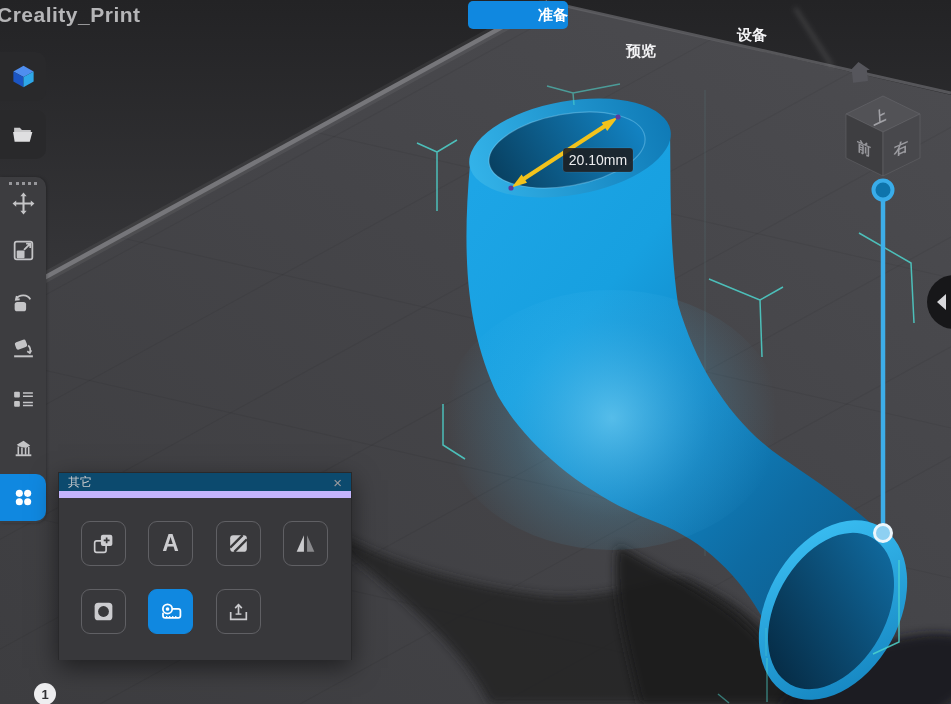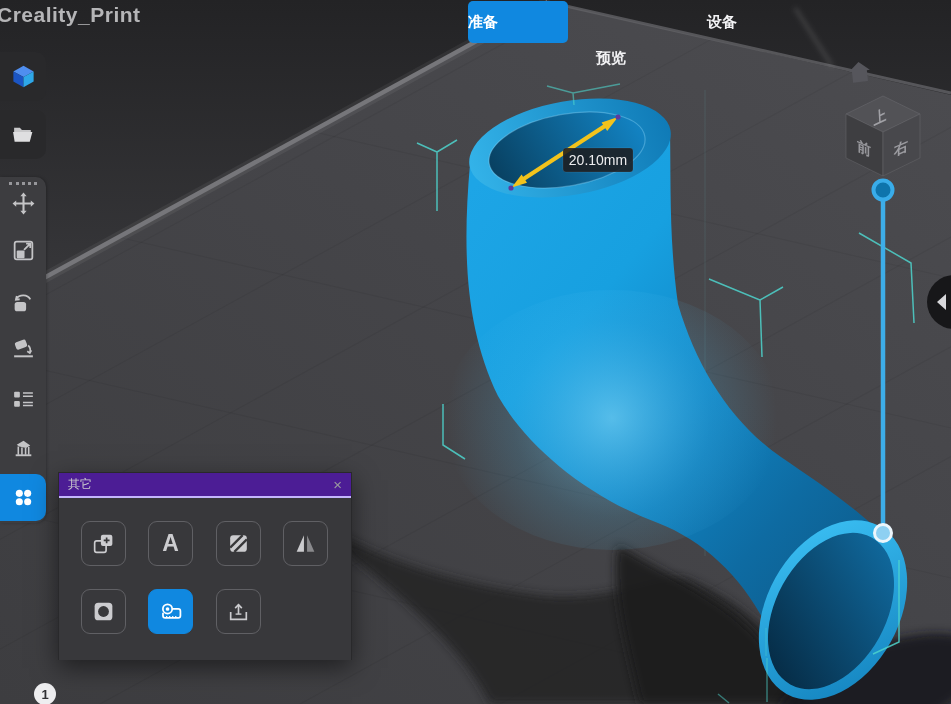--- a/index.html
+++ b/index.html
@@ -10,28 +10,28 @@
     -webkit-user-select:none; user-select:none;
   }
   #scene { position:absolute; left:0; top:0; width:951px; height:704px; display:block; }
 
   
   .app-title {
     position:absolute; left:-3px; top:0; height:30px; line-height:30px;
     font-size:21px; font-weight:bold; color:#b5b5b7; letter-spacing:.5px; z-index:30;
   }
   .tab {
-    position:absolute; top:1px; height:42px; z-index:30;
-    display:flex; align-items:center; justify-content:flex-start;
+    position:absolute; top:1px; height:28px; z-index:30;
+    display:flex; align-items:center; justify-content:flex-end;
     font-size:15px; font-weight:bold; color:#f2f2f4; cursor:pointer;
   }
   .tab.active { background:var(--accent); border-radius:5px; color:#fff; }
   .tab-prepare { left:468px; width:100px; }
   .tab-preview { left:596px; width:60px;margin-top:36px; }
-  .tab-device  { left:707px; width:60px; }
+  .tab-device  { left:707px; width:60px;margin-top:20px; }
 
   
   .side-btn {
     position:absolute; left:0; width:46px; height:49px; z-index:30;
     background:#29292b; border-radius:0 10px 10px 0;
     display:flex; align-items:center; justify-content:center; cursor:pointer;
   }
   .side-btn svg { display:block; }
   .tool-group {
     position:absolute; left:0; top:177px; width:46px; height:346px; z-index:30;
@@ -52,22 +52,22 @@
     display:flex; align-items:center; justify-content:center; cursor:pointer;
   }
 
   
   .float-panel {
     position:absolute; left:58px; top:472px; width:294px; height:188px; z-index:40;
     border:1px solid #29292b; box-sizing:border-box;
     box-shadow:0 8px 24px rgba(0,0,0,.5);
   }
   .float-panel-header {
-    height:25px; background:#4c1d95; display:flex; align-items:center;
-    padding:4px 9px; box-sizing:border-box; border-bottom:2px solid #c4b5fd; cursor:move;
+    height:25px; background:#0c4a6e; display:flex; align-items:center;
+    padding:4px 9px; box-sizing:border-box; border-bottom:7px solid #c4b5fd; cursor:move;
   }
   .float-panel-title { font-size:12px; color:#cbcbcd; flex:1; }
   .float-panel-close { font-size:15px; color:#9a9a9e; cursor:pointer; line-height:1; }
   .float-panel-body { position:relative; height:162px; background:#38383b; }
   .p-btn {
     position:absolute; width:45px; height:45px; box-sizing:border-box;
     border:1.5px solid #606064; border-radius:9px; color:#cccccf;
     display:flex; align-items:center; justify-content:center; cursor:pointer;
     background:transparent;
   }

